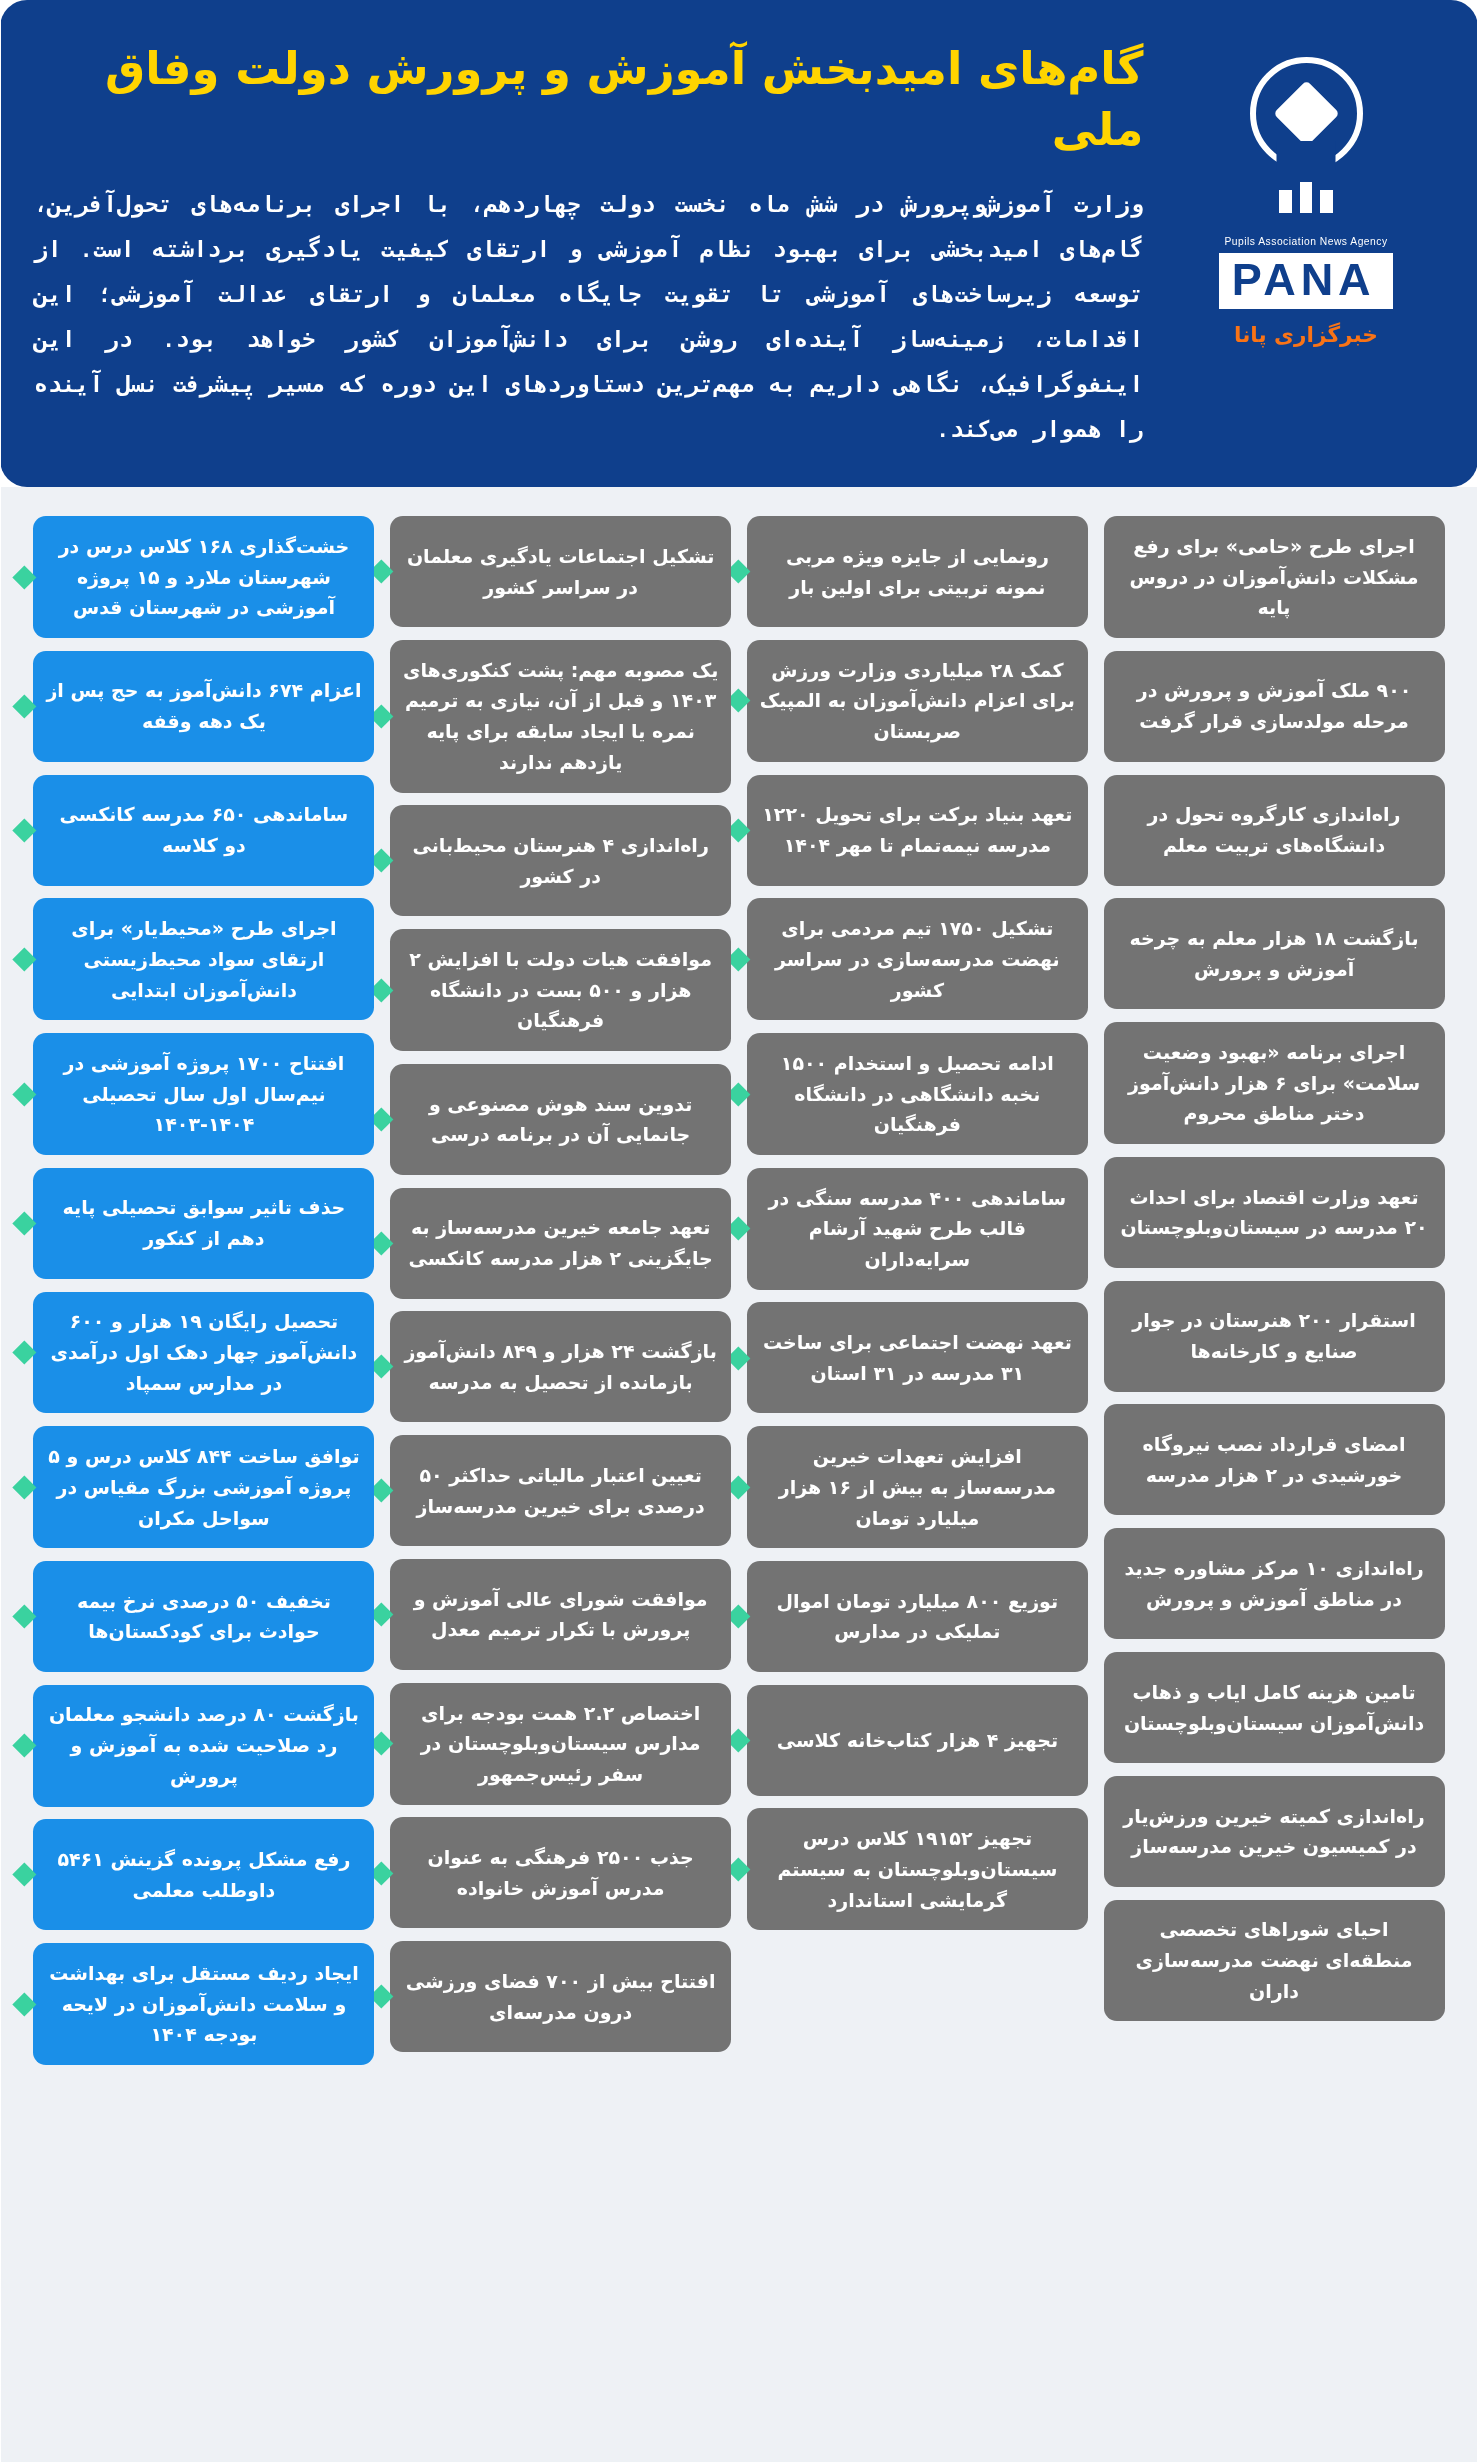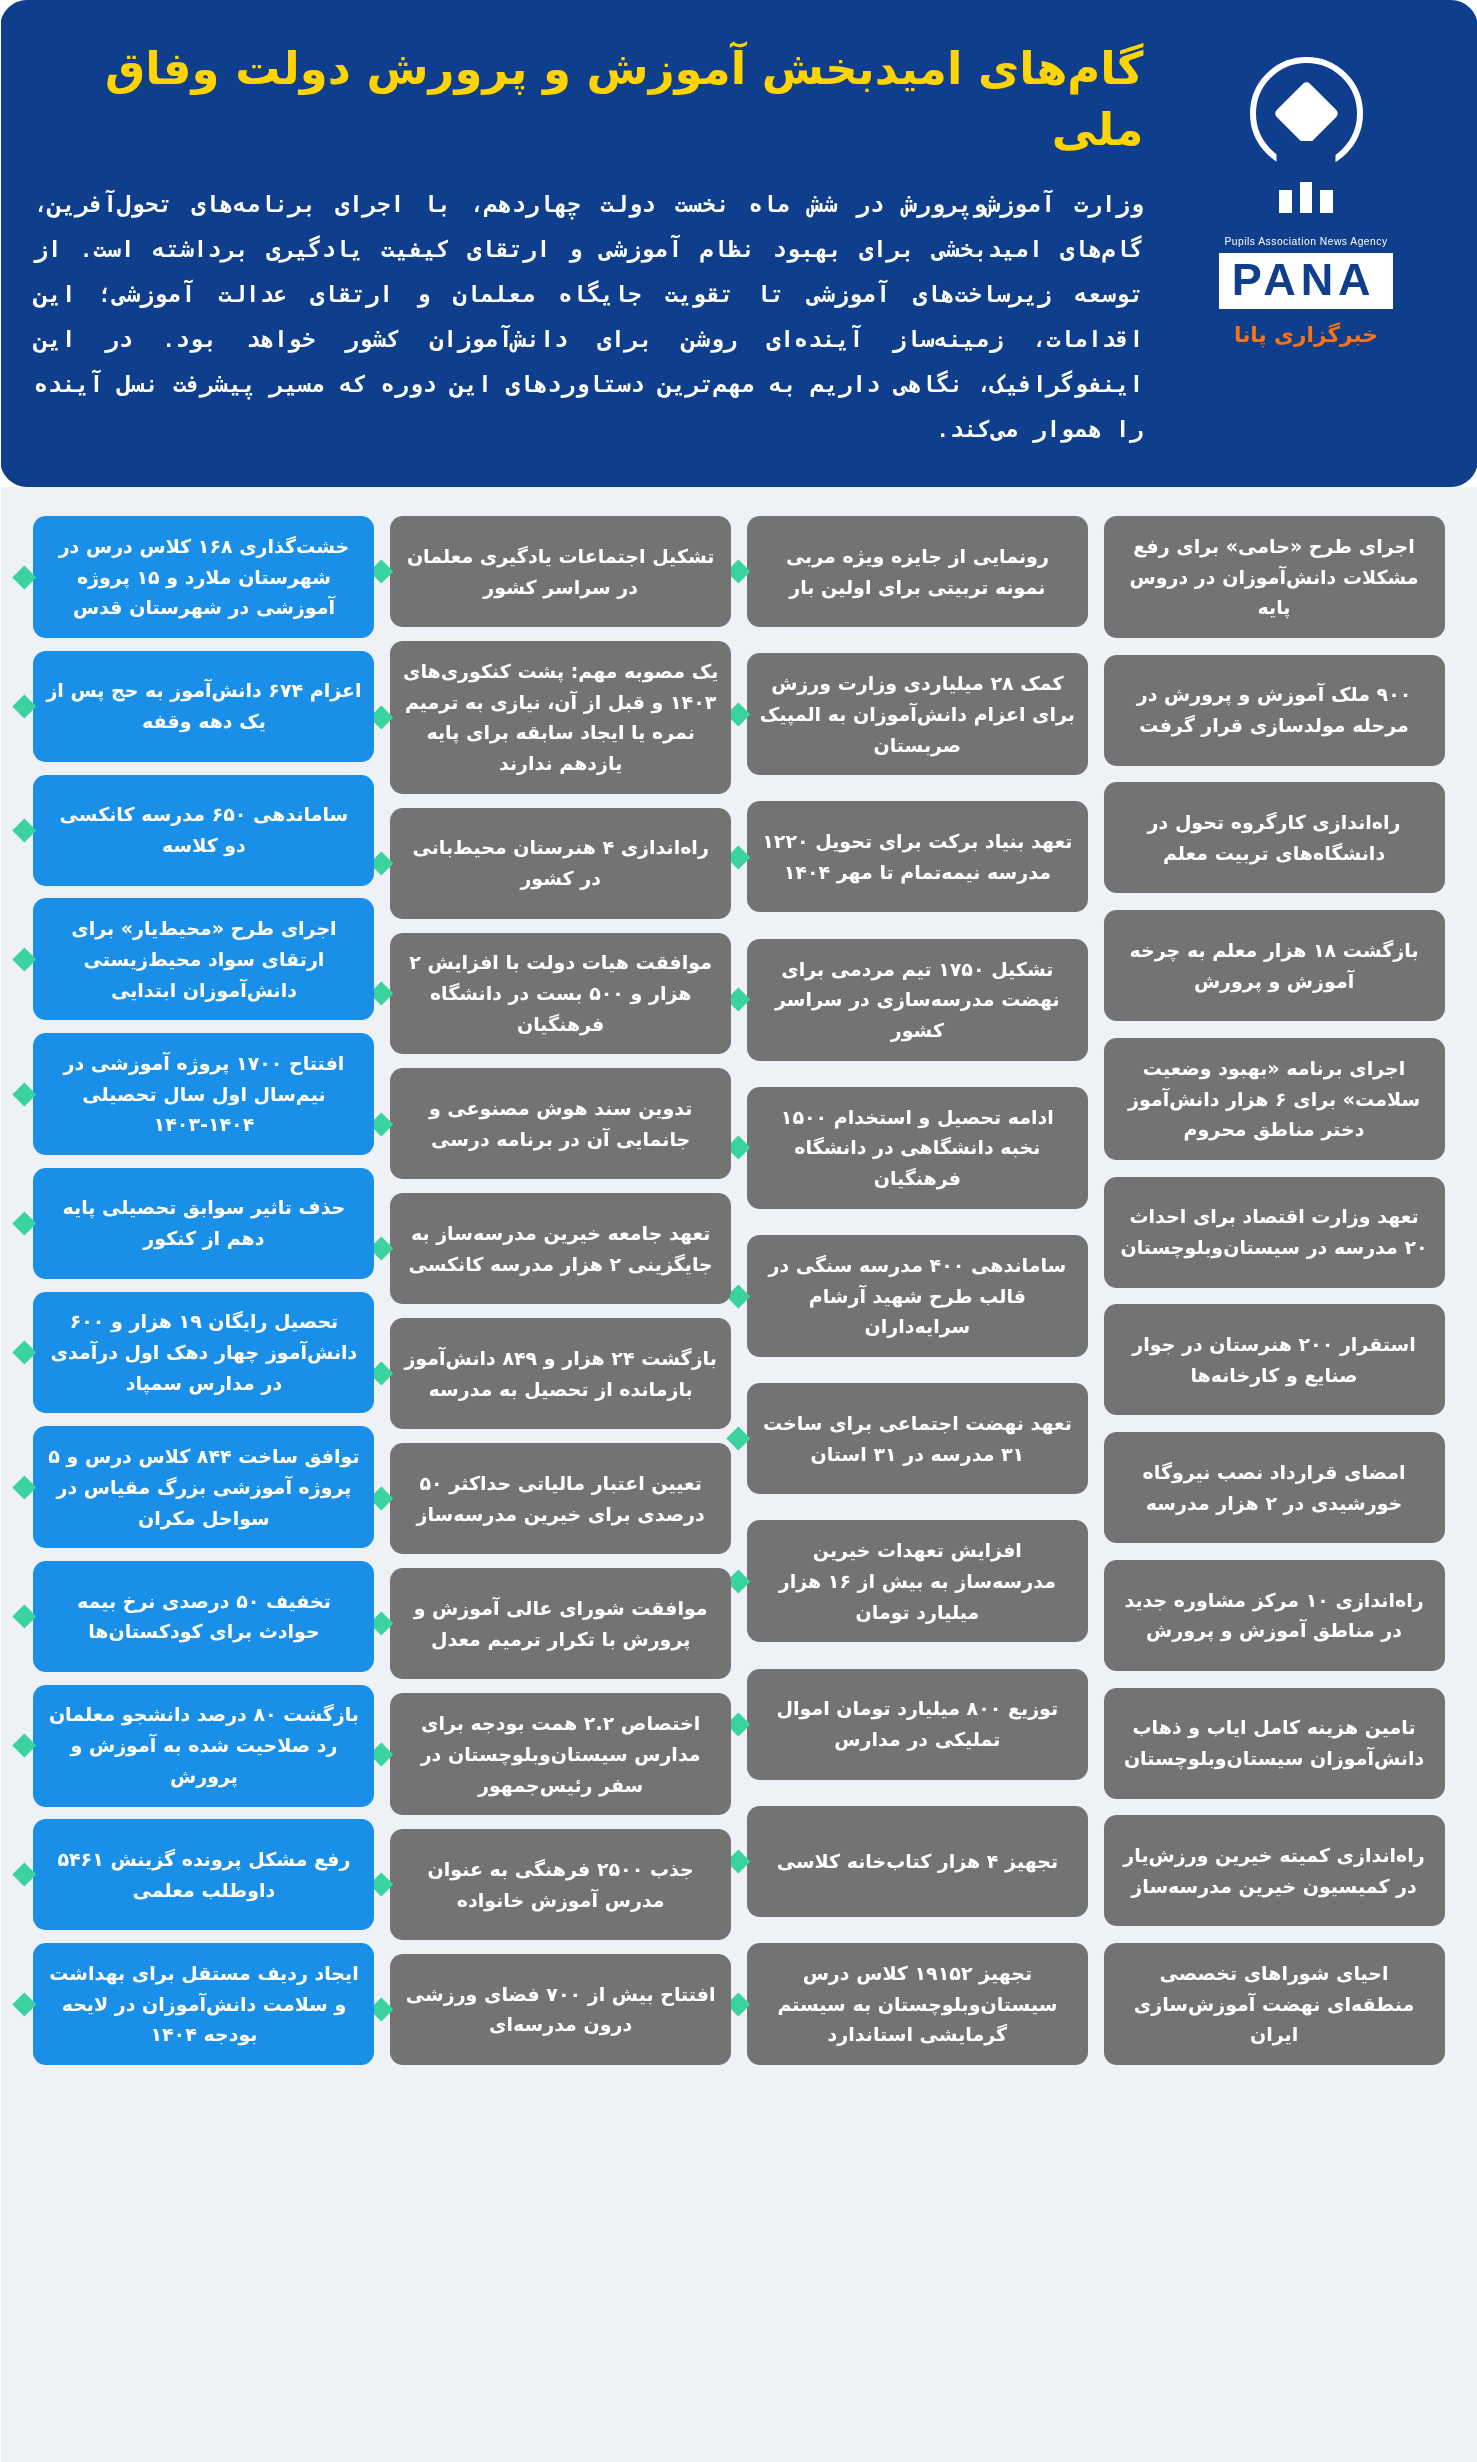--- a/index.html
+++ b/index.html
@@ -126,21 +126,20 @@
     display: flex;
     flex-direction: row;
     gap: 0;
   }
   .col {
     flex: 1;
     display: flex;
     flex-direction: column;
     gap: 12.8px;
     padding: 0 7.9px;
-    justify-content: space-between;
   }
   .cell {
     position: relative;
     border-radius: 12.8px;
     color: #ffffff;
     font-size: 19px;
     font-weight: bold;
     line-height: 1.62;
     text-align: center;
     padding: 14.8px 12.8px;
@@ -196,21 +195,21 @@
           <div class="cell c-dark">۹۰۰ ملک آموزش و پرورش در مرحله مولدسازی قرار گرفت</div>
           <div class="cell c-dark">راه‌اندازی کارگروه تحول در دانشگاه‌های تربیت معلم</div>
           <div class="cell c-dark">بازگشت ۱۸ هزار معلم به چرخه آموزش و پرورش</div>
           <div class="cell c-dark">اجرای برنامه «بهبود وضعیت سلامت» برای ۶ هزار دانش‌آموز دختر مناطق محروم</div>
           <div class="cell c-dark">تعهد وزارت اقتصاد برای احداث ۲۰ مدرسه در سیستان‌وبلوچستان</div>
           <div class="cell c-dark">استقرار ۲۰۰ هنرستان در جوار صنایع و کارخانه‌ها</div>
           <div class="cell c-dark">امضای قرارداد نصب نیروگاه خورشیدی در ۲ هزار مدرسه</div>
           <div class="cell c-dark">راه‌اندازی ۱۰ مرکز مشاوره جدید در مناطق آموزش و پرورش</div>
           <div class="cell c-dark">تامین هزینه کامل ایاب و ذهاب دانش‌آموزان سیستان‌وبلوچستان</div>
           <div class="cell c-dark">راه‌اندازی کمیته خیرین ورزش‌یار در کمیسیون خیرین مدرسه‌ساز</div>
-          <div class="cell c-dark">احیای شوراهای تخصصی منطقه‌ای نهضت آموزش‌سازی ایران</div>
+          <div class="cell c-dark">احیای شوراهای تخصصی منطقه‌ای نهضت مدرسه‌سازی داران</div>
         </div>
         <div class="col">
           <div class="cell c-dark">رونمایی از جایزه ویژه مربی نمونه تربیتی برای اولین بار<span class="arrow left"></span></div>
           <div class="cell c-dark">کمک ۲۸ میلیاردی وزارت ورزش برای اعزام دانش‌آموزان به المپیک صربستان<span class="arrow left"></span></div>
           <div class="cell c-dark">تعهد بنیاد برکت برای تحویل ۱۲۲۰ مدرسه نیمه‌تمام تا مهر ۱۴۰۴<span class="arrow left"></span></div>
           <div class="cell c-dark">تشکیل ۱۷۵۰ تیم مردمی برای نهضت مدرسه‌سازی در سراسر کشور<span class="arrow left"></span></div>
           <div class="cell c-dark">ادامه تحصیل و استخدام ۱۵۰۰ نخبه دانشگاهی در دانشگاه فرهنگیان<span class="arrow left"></span></div>
           <div class="cell c-dark">ساماندهی ۴۰۰ مدرسه سنگی در قالب طرح شهید آرشام سرایه‌داران<span class="arrow left"></span></div>
           <div class="cell c-dark">تعهد نهضت اجتماعی برای ساخت ۳۱ مدرسه در ۳۱ استان<span class="arrow left"></span></div>
           <div class="cell c-dark">افزایش تعهدات خیرین مدرسه‌ساز به بیش از ۱۶ هزار میلیارد تومان<span class="arrow left"></span></div>

